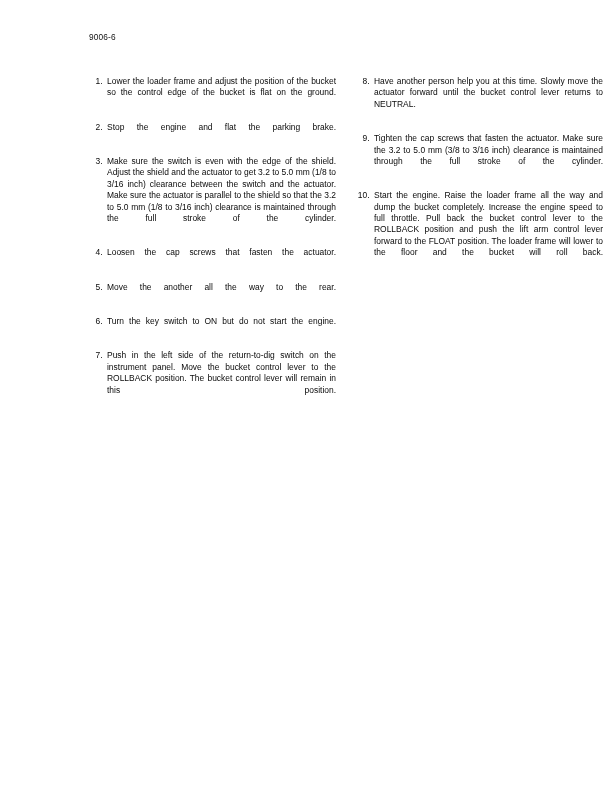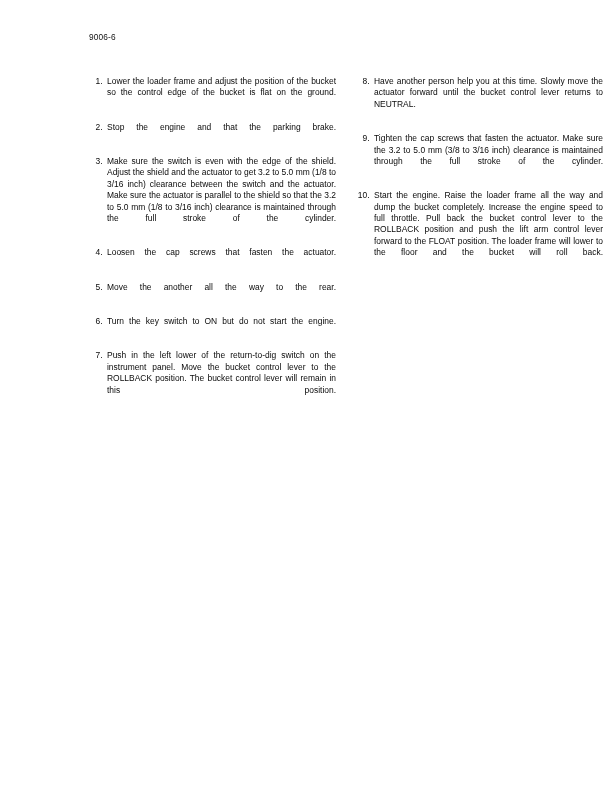--- a/index.html
+++ b/index.html
@@ -133,21 +133,21 @@
 
     <div class="column left">
 
       <div class="step">
         <span class="num">1.</span>
         <span class="body">Lower the loader frame and adjust the position of the bucket so the control edge of the bucket is flat on the ground.</span>
       </div>
 
       <div class="step">
         <span class="num">2.</span>
-        <span class="body">Stop the engine and that the parking brake.</span>
+        <span class="body">Stop the engine and flat the parking brake.</span>
       </div>
 
       <div class="step">
         <span class="num">3.</span>
         <span class="body">Make sure the switch is even with the edge of the shield. Adjust the shield and the actuator to get 3.2 to 5.0 mm (1/8 to 3/16 inch) clearance between the switch and the actuator. Make sure the actuator is parallel to the shield so that the 3.2 to 5.0 mm (1/8 to 3/16 inch) clearance is maintained through the full stroke of the cylinder.</span>
       </div>
 
       <div class="step">
         <span class="num">4.</span>
         <span class="body">Loosen the cap screws that fasten the actuator.</span>
@@ -158,21 +158,21 @@
         <span class="body">Move the another all the way to the rear.</span>
       </div>
 
       <div class="step">
         <span class="num">6.</span>
         <span class="body">Turn the key switch to ON but do not start the engine.</span>
       </div>
 
       <div class="step">
         <span class="num">7.</span>
-        <span class="body">Push in the left lower of the return-to-dig switch on the instrument panel. Move the bucket control lever to the ROLLBACK position. The bucket control lever will remain in this position.</span>
+        <span class="body">Push in the left side of the return-to-dig switch on the instrument panel. Move the bucket control lever to the ROLLBACK position. The bucket control lever will remain in this position.</span>
       </div>
 
     </div>
 
     <div class="column right">
 
       <div class="step">
         <span class="num">8.</span>
         <span class="body">Have another person help you at this time. Slowly move the actuator forward until the bucket control lever returns to NEUTRAL.</span>
       </div>

